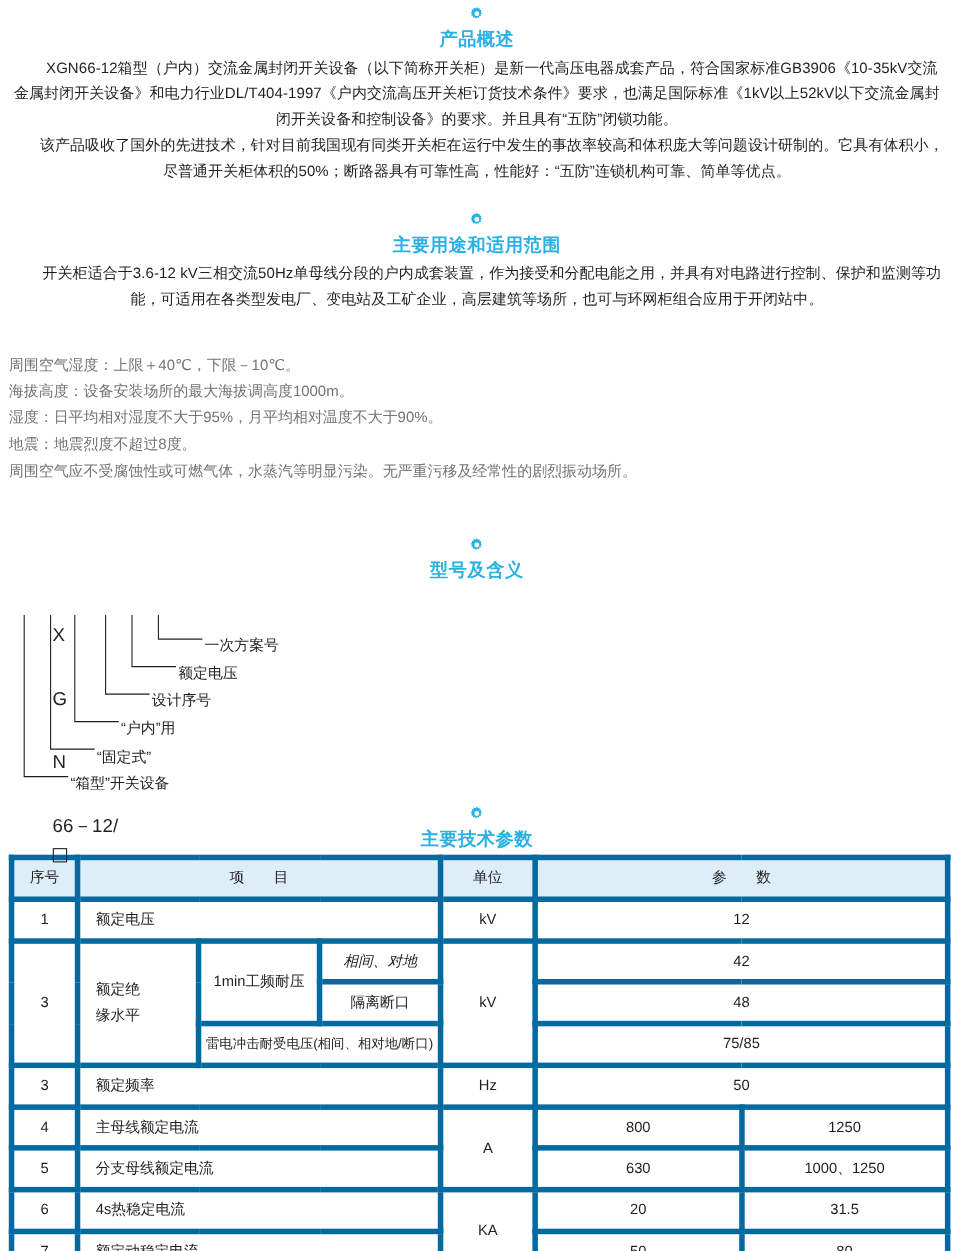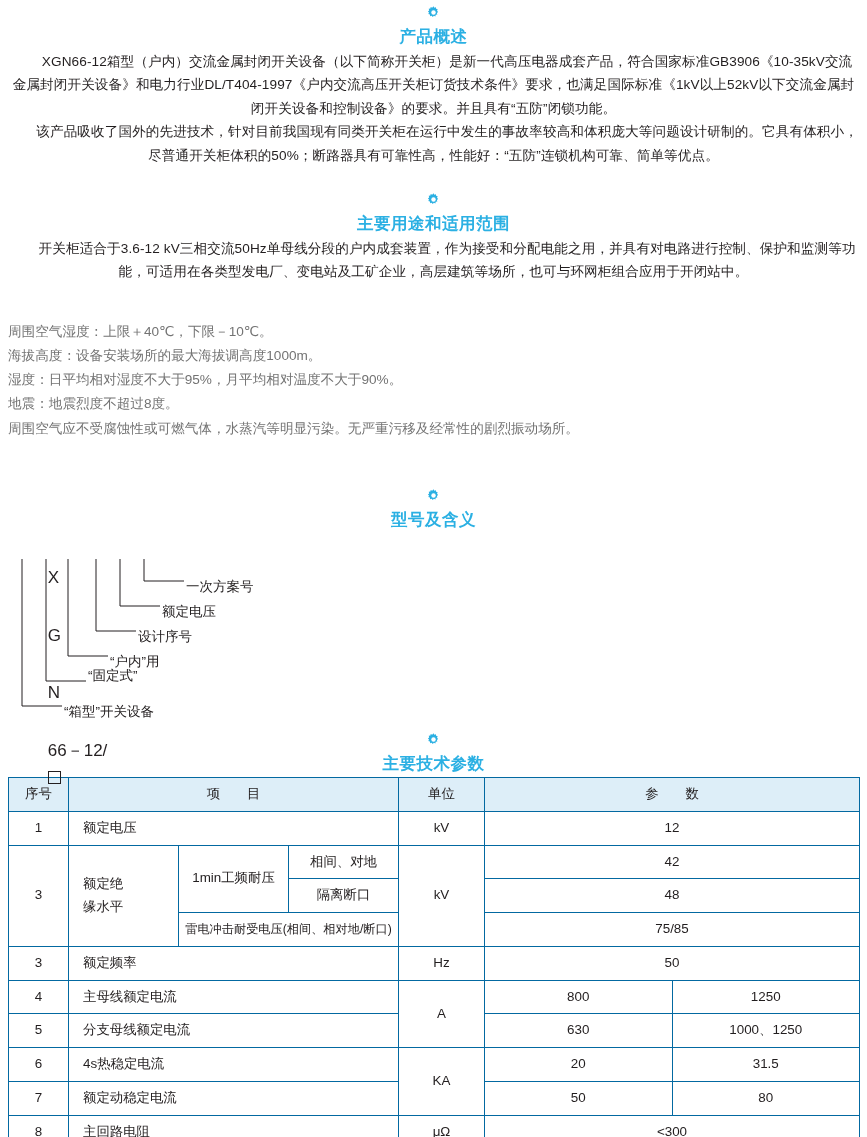--- a/index.html
+++ b/index.html
@@ -94,42 +94,42 @@
     padding-right: 2px;
     margin-bottom: 3px;
   }
   table.spec {
     border-collapse: collapse;
     width: 851px;
     table-layout: fixed;
     font-size: 13.4px;
   }
   table.spec th, table.spec td {
-    border: 1px solid #0369a1;
+    border: 5px solid #0369a1;
     text-align: center;
     vertical-align: middle;
     padding: 5px 4px;
     height: 30px;
     color: #221e1f;
   }
   table.spec thead th {
     background: #ddeef8;
     font-weight: normal;
     height: 32px;
   }
   table.spec td.left {
     text-align: left;
     padding-left: 14px;
   }
   .c-no    { width: 60px; }
   .c-item  { width: 330px; }
   .c-unit  { width: 86px; }
   .c-val   { width: 375px; }
   .sub-a { width: 148px; }
-  .sub-b { width: 182px; }
+  .sub-b { width: 182px; font-style: italic; }
   .half { width: 187px; }
 </style>
 </head>
 <body>
 
 <div class="page">
 
   <div class="block">
     <div class="sec-head">
       <span class="gear">
@@ -205,21 +205,21 @@
         <path d="M88 2 L88 74 L128 74" stroke="#231f20" fill="none" stroke-width="1"></path>
         <path d="M60 2 L60 99 L100 99" stroke="#231f20" fill="none" stroke-width="1"></path>
         <path d="M38 2 L38 124 L78 124" stroke="#231f20" fill="none" stroke-width="1"></path>
         <path d="M14 2 L14 149 L54 149" stroke="#231f20" fill="none" stroke-width="1"></path>
       </svg>
 
       <span class="lbl" style="left:178px; top:41px;">一次方案号</span>
       <span class="lbl" style="left:154px; top:66px;">额定电压</span>
       <span class="lbl" style="left:130px; top:91px;">设计序号</span>
       <span class="lbl" style="left:102px; top:116px;">“户内”用</span>
-      <span class="lbl" style="left:80px;  top:130px;">“固定式”</span>
+      <span class="lbl" style="left:80px;  top:143px;">“固定式”</span>
       <span class="lbl" style="left:56px;  top:166px;">“箱型”开关设备</span>
     </div>
   </div>
 
   <div class="spacer-16"></div>
 
   <div class="block">
     <div class="sec-head">
       <span class="gear">
         <svg width="13" height="13" viewBox="0 0 24 24">

